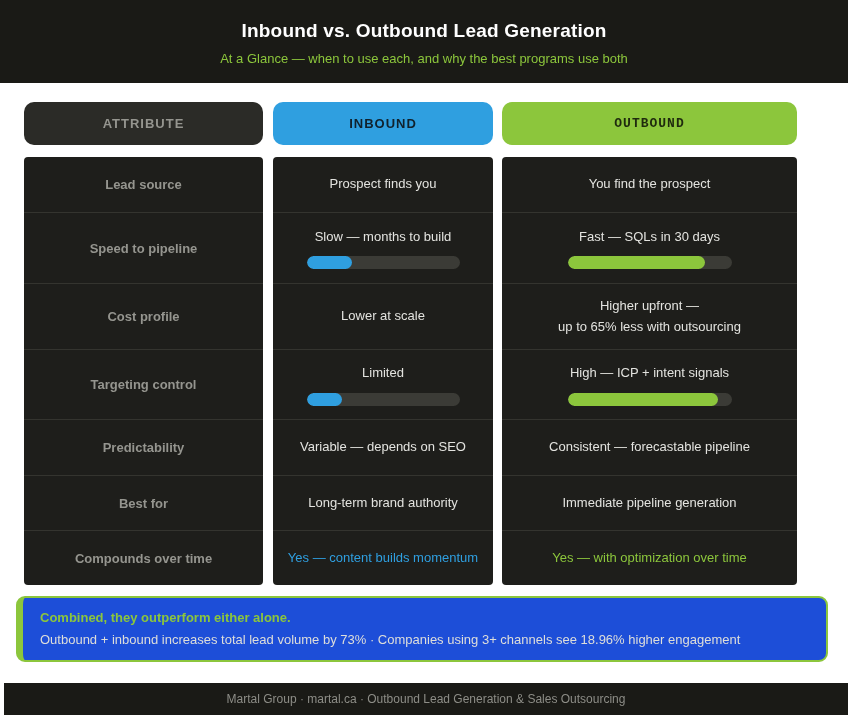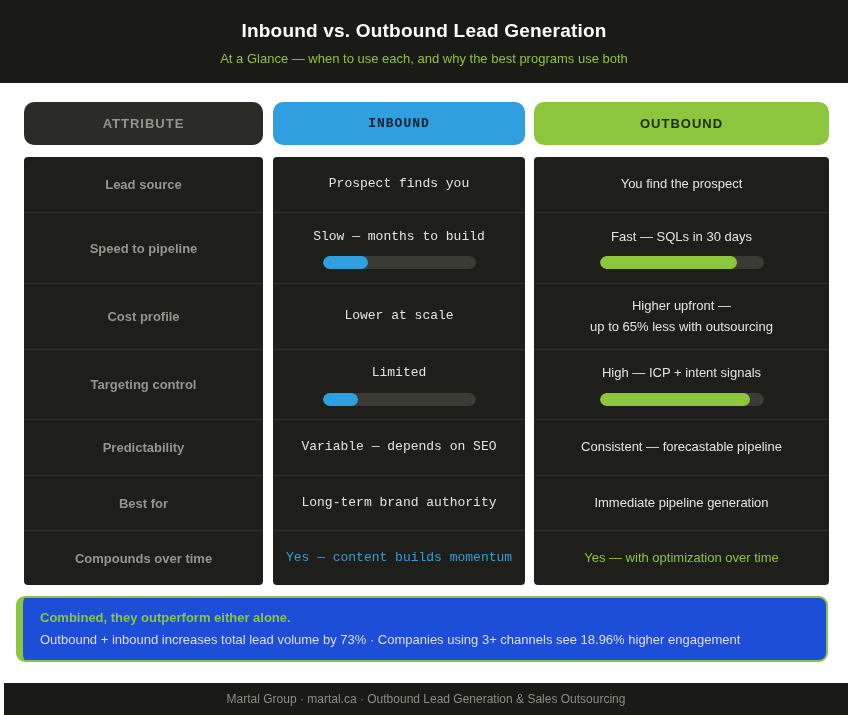--- a/index.html
+++ b/index.html
@@ -27,29 +27,29 @@
     height:83px;background:var(--dark-band);flex:0 0 auto;
     display:flex;flex-direction:column;align-items:center;justify-content:center;
     gap:9px;padding-top:2px;
   }
   .hero-title{color:#ffffff;font-size:19px;font-weight:bold;letter-spacing:.2px;}
   .hero-sub{color:var(--accent-green);font-size:13px;}
   
   .main{flex:1 1 auto;background:var(--page-bg);}
   .cols-wrap{display:flex;align-items:flex-start;margin-top:19px;}
   .w-attr{width:239px;margin-left:24px;}
-  .w-in{width:252px;margin-left:10px;font-family:Liberation Mono, monospace;}
+  .w-in{width:220px;margin-left:10px;}
   .w-out{width:295px;margin-left:9px;}
   .pill{
     height:43px;border-radius:10px;display:flex;align-items:center;justify-content:center;
     font-size:13px;font-weight:bold;letter-spacing:1px;
   }
   .pill-attr{background:var(--pill-attr);color:var(--attr-text);}
   .pill-in{background:var(--accent-blue);color:#10222e;}
-  .pill-out{background:var(--accent-green);color:#1f2a0e;}
+  .pill-out{background:var(--accent-green);color:#1f2a0e;font-family:Liberation Mono, monospace;}
   .col{background:var(--panel);border-radius:4px;margin-top:12px;}
   .row{
     display:flex;flex-direction:column;align-items:center;justify-content:center;
     text-align:center;padding:12px 10px;
   }
   .col .row + .row{border-top:1px solid var(--divider);}
   .r1{height:55px}.r2{height:71px}.r3{height:66px}.r4{height:70px}
   .r5{height:56px}.r6{height:55px}.r7{height:55px}
   .attr-label{font-size:13px;font-weight:bold;color:var(--attr-text);}
   .cell-text{font-size:13px;color:var(--cell-text);white-space:pre-line;line-height:1.55;}

